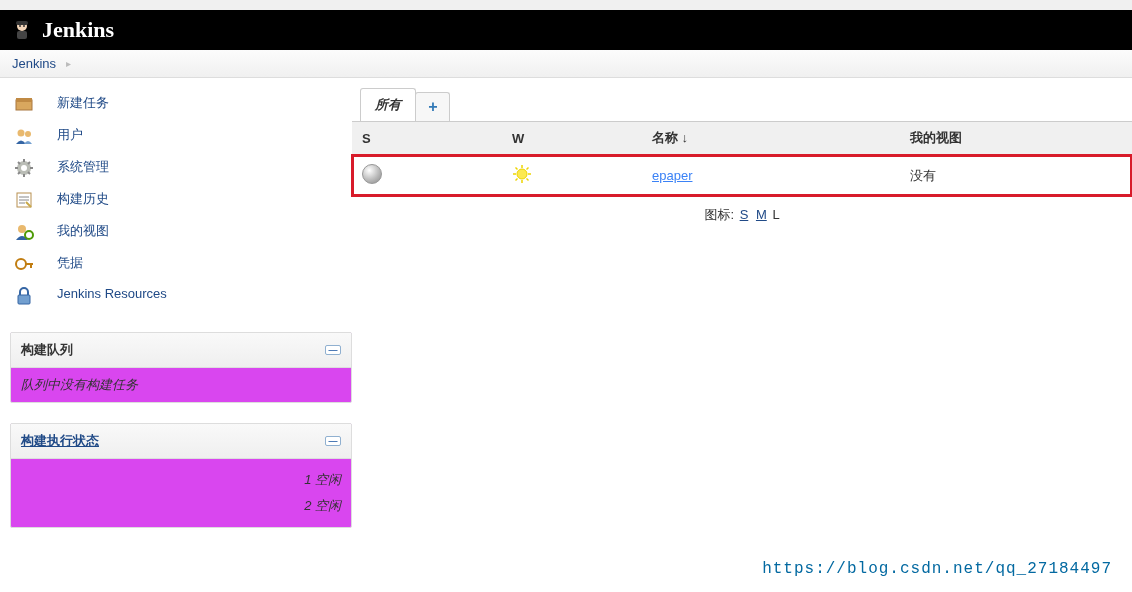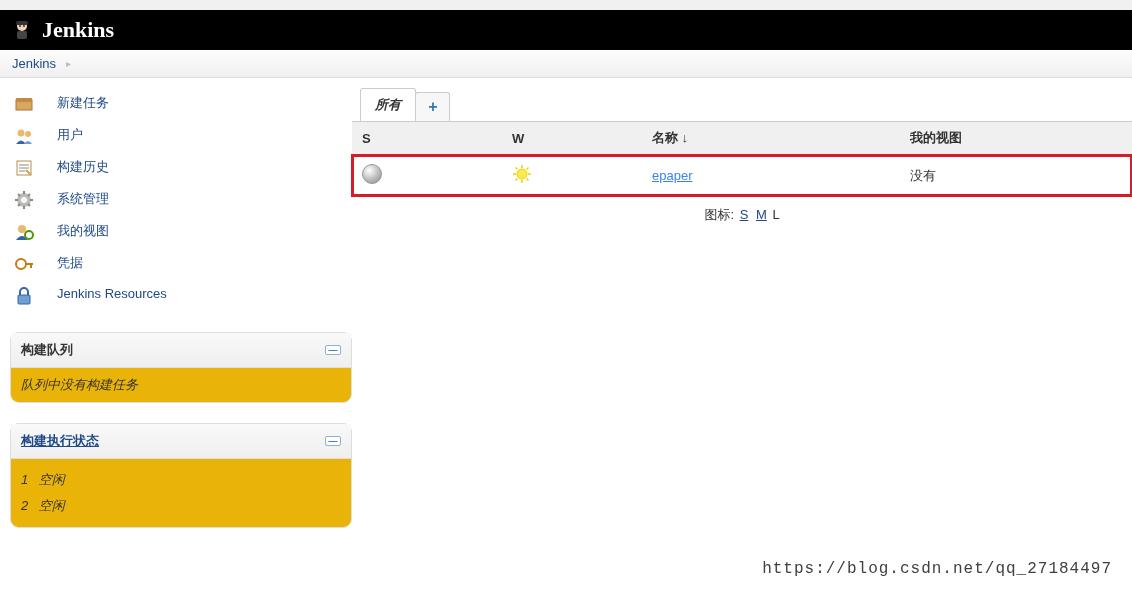--- a/index.html
+++ b/index.html
@@ -17,26 +17,26 @@
     .crumb-sep { color: #bbb; font-size: 10px; }
     
     .main { display: flex; }
     
     .sidebar { width: 352px; padding: 10px 0 10px 10px; }
     .task-list { list-style: none; }
     .task-list li { display: flex; align-items: flex-start; gap: 23px; padding: 6px 4px; }
     .task-list li a { color: #204a87; text-decoration: none; }
     .task-icon { width: 20px; height: 20px; display: inline-flex; align-items: center; justify-content: center; }
     
-    .pane { margin-top: 20px; border: 1px solid #ddd; border-radius: 9px; background: #eab308; }
+    .pane { margin-top: 20px; border: 1px solid #ddd; border-radius: 2px; background: #d946ef; }
     .pane-header { background: linear-gradient(#f9f9f9, #efefef); border-bottom: 1px solid #ddd; padding: 8px 10px; font-weight: bold; display: flex; justify-content: space-between; align-items: center; }
     .pane-header a { color: #204a87; }
     .collapse-btn { width: 16px; height: 10px; border: 1px solid #90b0d0; border-radius: 2px; display: flex; align-items: center; justify-content: center; font-size: 9px; color: #4070b0; background: #fff; cursor: pointer; }
     .pane-body { padding: 8px 10px; font-style: italic; }
-    .executor-row { padding: 4px 0; }
+    .executor-row { padding: 4px 0; text-align: right; }
     .executor-row .num { display: inline-block; width: 14px; }
     
     .content { flex: 1; padding: 10px 0 0 0; }
     
     .tabs-row { display: flex; align-items: flex-end; padding-left: 8px; font-style: italic; }
     .tab { border: 1px solid #ccc; border-bottom: none; background: #f7f7f7; padding: 7px 14px; border-radius: 3px 3px 0 0; margin-right: -1px; position: relative; }
     .tab.active { background: #fff; z-index: 2; font-weight: bold; }
     .tab-add { color: #337ab7; font-weight: bold; font-size: 16px; padding: 5px 12px; }
     
     .projects-table { width: 100%; border-collapse: collapse; border-top: 1px solid #ccc; }
@@ -45,21 +45,21 @@
     .projects-table a { color: #3b82f6; text-decoration: underline; }
     
     .highlight-row { outline: 3px solid #d81b2a; outline-offset: -2px; }
     
     .status-ball { width: 20px; height: 20px; border-radius: 50%; background: radial-gradient(circle at 35% 30%, #fff, #bbb 55%, #888); border: 1px solid #999; display: inline-block; }
     .weather-sun { width: 20px; height: 20px; display: inline-block; }
     
     .icon-legend { padding: 10px 8px; color: #333; text-align: center; }
     .icon-legend a { color: #204a87; text-decoration: underline; margin: 0 2px; }
     
-    .watermark { position: absolute; right: 20px; top: 560px; color: #404040; font-family: 'Courier New', monospace; font-size: 16px; letter-spacing: 1px; }
+    .watermark { position: absolute; right: 20px; top: 560px; color: #0369a1; font-family: 'Courier New', monospace; font-size: 16px; letter-spacing: 1px; }
   </style>
 </head>
 <body>
 
 <div class="top-tabs"></div>
 
 <div class="header">
   <div class="logo-wrap">
     <span class="logo-icon">
       <svg viewBox="0 0 24 24">
@@ -98,47 +98,47 @@
               <path d="M2 18 q5 -7 10 0" fill="#3465a4"></path>
               <circle cx="14" cy="8" r="3" fill="#e9b96e"></circle>
               <path d="M10 18 q4 -6 8 0" fill="#729fcf"></path>
             </svg>
           </span>
         <a href="#">用户</a>
       </li>
       <li>
         <span class="task-icon">
             <svg viewBox="0 0 20 20">
-              <rect x="3" y="3" width="14" height="14" fill="#fff" stroke="#b89050"></rect>
-              <line x1="5" y1="7" x2="15" y2="7" stroke="#888"></line>
-              <line x1="5" y1="10" x2="15" y2="10" stroke="#888"></line>
-              <line x1="5" y1="13" x2="11" y2="13" stroke="#888"></line>
-              <path d="M12 12 l5 5" stroke="#c9a94a" stroke-width="2"></path>
-            </svg>
-          </span>
-        <a href="#">构建历史</a>
-      </li>
-      <li>
-        <span class="task-icon">
-            <svg viewBox="0 0 20 20">
               <circle cx="10" cy="10" r="7" fill="#babdb6"></circle>
               <circle cx="10" cy="10" r="3" fill="#fff"></circle>
               <g stroke="#888" stroke-width="2">
                 <line x1="10" y1="1" x2="10" y2="4"></line>
                 <line x1="10" y1="16" x2="10" y2="19"></line>
                 <line x1="1" y1="10" x2="4" y2="10"></line>
                 <line x1="16" y1="10" x2="19" y2="10"></line>
                 <line x1="4" y1="4" x2="6" y2="6"></line>
                 <line x1="14" y1="14" x2="16" y2="16"></line>
                 <line x1="4" y1="16" x2="6" y2="14"></line>
                 <line x1="14" y1="6" x2="16" y2="4"></line>
               </g>
             </svg>
           </span>
         <a href="#">系统管理</a>
+      </li>
+      <li>
+        <span class="task-icon">
+            <svg viewBox="0 0 20 20">
+              <rect x="3" y="3" width="14" height="14" fill="#fff" stroke="#b89050"></rect>
+              <line x1="5" y1="7" x2="15" y2="7" stroke="#888"></line>
+              <line x1="5" y1="10" x2="15" y2="10" stroke="#888"></line>
+              <line x1="5" y1="13" x2="11" y2="13" stroke="#888"></line>
+              <path d="M12 12 l5 5" stroke="#c9a94a" stroke-width="2"></path>
+            </svg>
+          </span>
+        <a href="#">构建历史</a>
       </li>
       <li>
         <span class="task-icon">
             <svg viewBox="0 0 20 20">
               <circle cx="8" cy="7" r="4" fill="#e9b96e"></circle>
               <path d="M2 18 q6 -8 12 0" fill="#3465a4"></path>
               <circle cx="15" cy="13" r="4" fill="none" stroke="#4e9a06" stroke-width="2"></circle>
             </svg>
           </span>
         <a href="#">我的视图</a>

